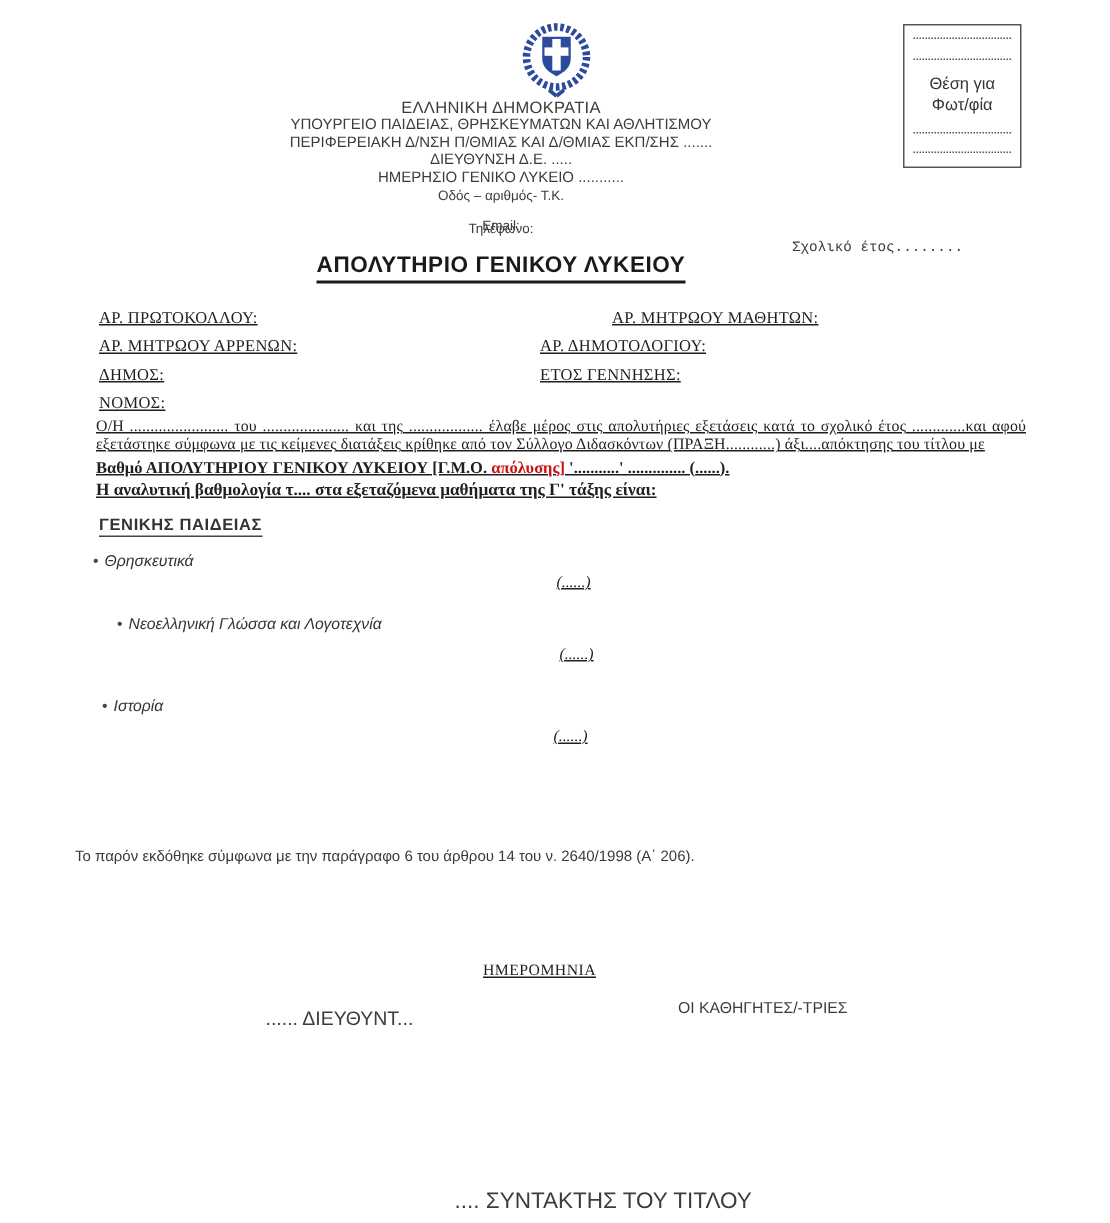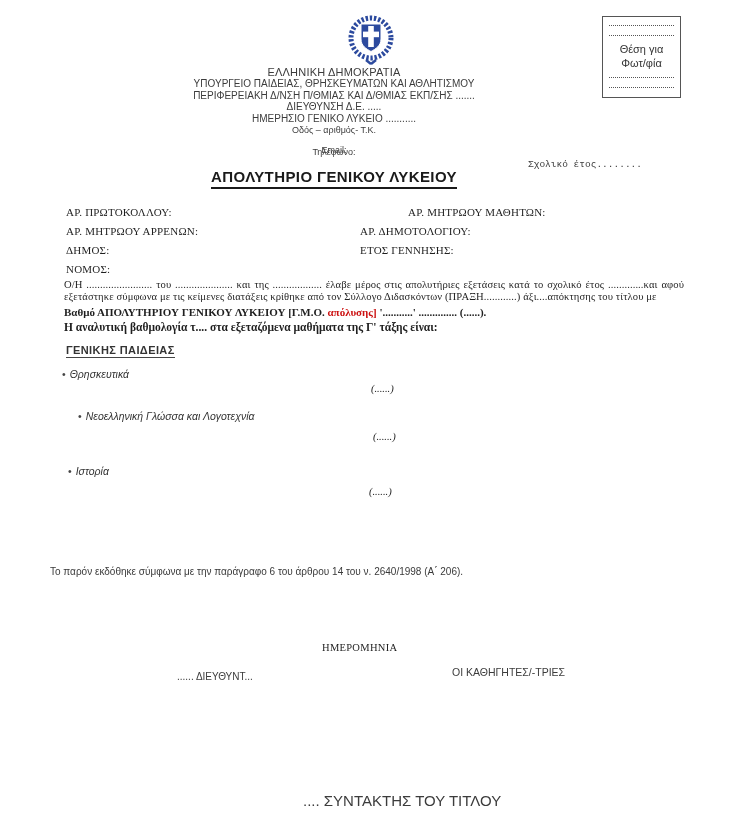--- a/index.html
+++ b/index.html
@@ -3,39 +3,39 @@
 <meta charset="utf-8">
 <style>
   * { box-sizing: border-box; }
   html, body { margin: 0; padding: 0; background: #fff; }
   .page {
     position: relative; width: 740px; height: 815px; background: #ffffff;
     font-family: "Liberation Sans", "DejaVu Sans", sans-serif; overflow: hidden;
   }
   .abs { position: absolute; }
   .sans { font-family: "Liberation Sans", "DejaVu Sans", sans-serif; color: #3c3c3c; }
-  .serif { font-family: "Liberation Serif", "DejaVu Serif", serif; color: #1f1f1f; }
+  .serif { font-family: "Liberation Serif", "DejaVu Serif", serif; color: #1f1f1f; text-decoration: underline; }
   .center-row { left: 0; width: 668px; text-align: center; }
 
   
   .emblem { left: 347px; top: 12px; width: 48px; height: 57px; }
 
   
   .hl1 { top: 66px;  font-size: 11px; letter-spacing: .2px; }
   .hl2 { top: 78px;  font-size: 10px; }
   .hl3 { top: 89.5px; font-size: 10px; }
   .hl4 { top: 101px; font-size: 10px; }
   .hl5 { top: 112.5px; font-size: 10px; }
   .hl6 { top: 124.5px; font-size: 9px; }
   .hl7 { top: 134.5px; font-size: 9px; margin-top: 12px; }
   .hl8 { top: 144.5px; font-size: 9px; }
 
   
   .photo-box {
-    left: 602px; top: 16px; width: 79px; height: 82px;
+    left: 602px; top: 16px; width: 79px; height: 96px;
     border: 1px solid #555; background: #fff; padding: 5px 5px 6px 5px;
     display: flex; flex-direction: column; justify-content: space-between;
   }
   .pb-dots { border-bottom: 1px dotted #555; height: 1px; margin: 3px 1px; }
   .pb-text { font-size: 11px; color: #333; text-align: center; line-height: 13px; margin: 1px 0; }
 
   .school-year { left: 528px; top: 159px; font-size: 9.5px; color: #3c3c3c; font-family: Liberation Mono, monospace; }
 
   
   .title-row { top: 168px; }
@@ -72,21 +72,21 @@
   .s2 { left: 68px; top: 465px; }
   .bullet { font-style: normal; margin-right: 4px; color: #444; }
   .grade-slot { font-style: italic; font-size: 10.5px; color: #222; }
   .g0 { left: 371px; top: 383px; }
   .g1 { left: 373px; top: 431px; }
   .g2 { left: 369px; top: 486px; }
 
   
   .legal-note { left: 50px; top: 566px; font-size: 10px; color: #3a3a3a; }
   .date-label { left: 322px; top: 642px; font-size: 10.5px; letter-spacing: .3px; }
-  .director-label { left: 177px; top: 671px; font-size: 10px; color: #3c3c3c; }
+  .director-label { left: 177px; top: 671px; font-size: 13px; color: #3c3c3c; }
   .teachers-label { left: 452px; top: 666px; font-size: 10.5px; color: #3c3c3c; }
   .composer-label { left: 303px; top: 792px; font-size: 15px; color: #3c3c3c; }
 </style>
 </head>
 <body>
 
 <div class="page">
 
   <div class="abs emblem">
     <svg width="48" height="57" viewBox="0 0 48 57" aria-hidden="true">

